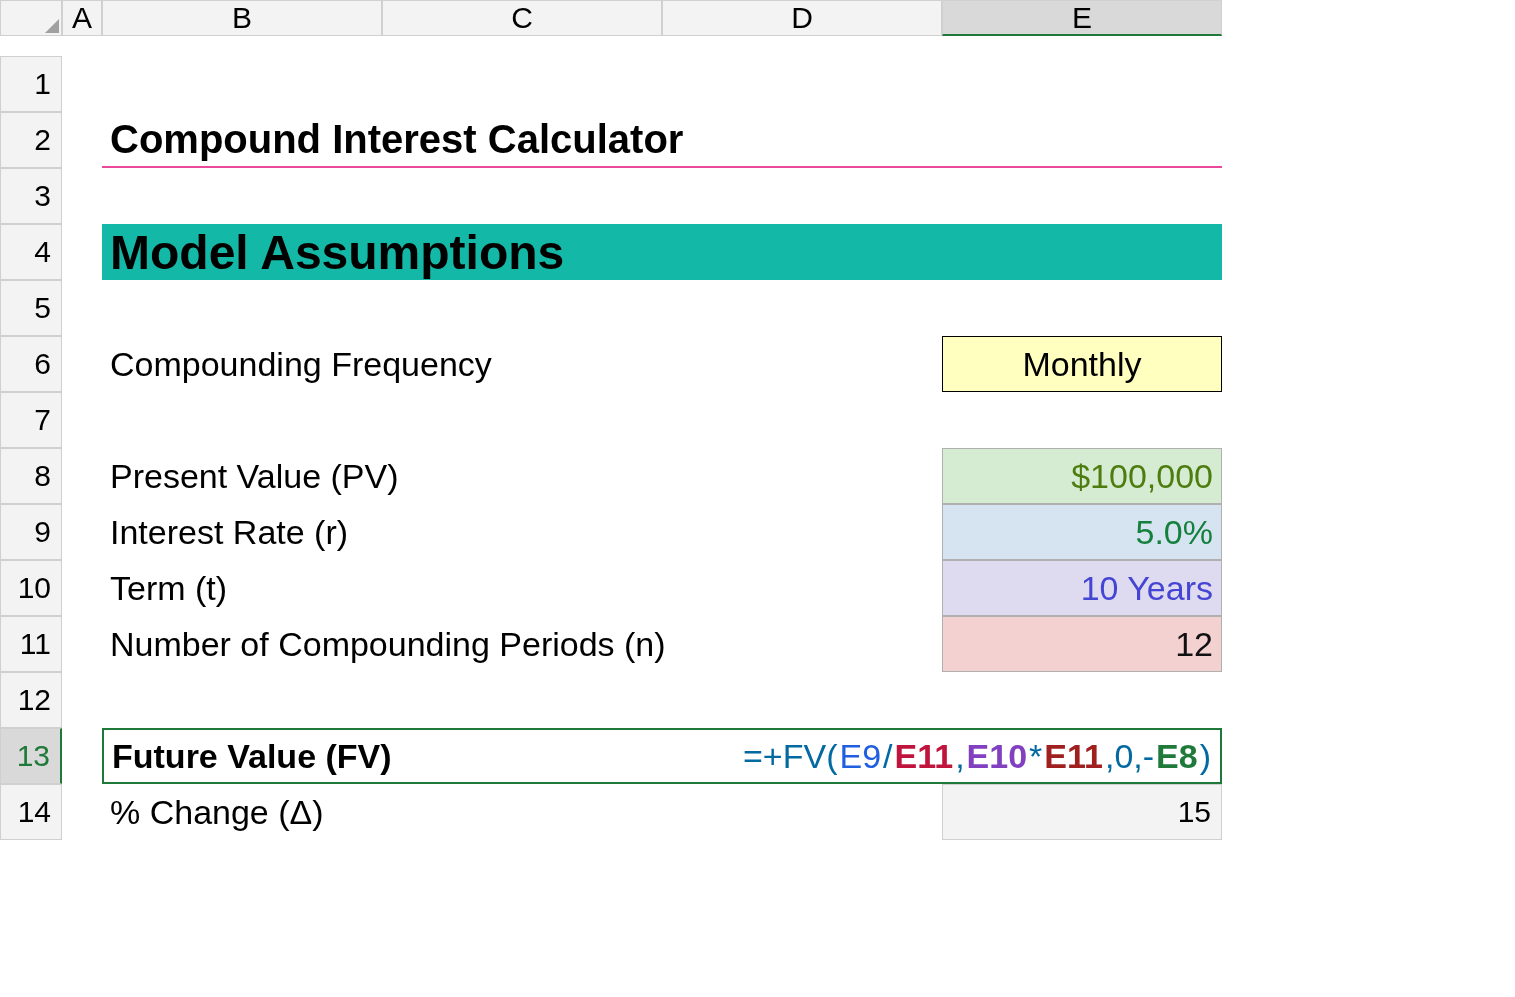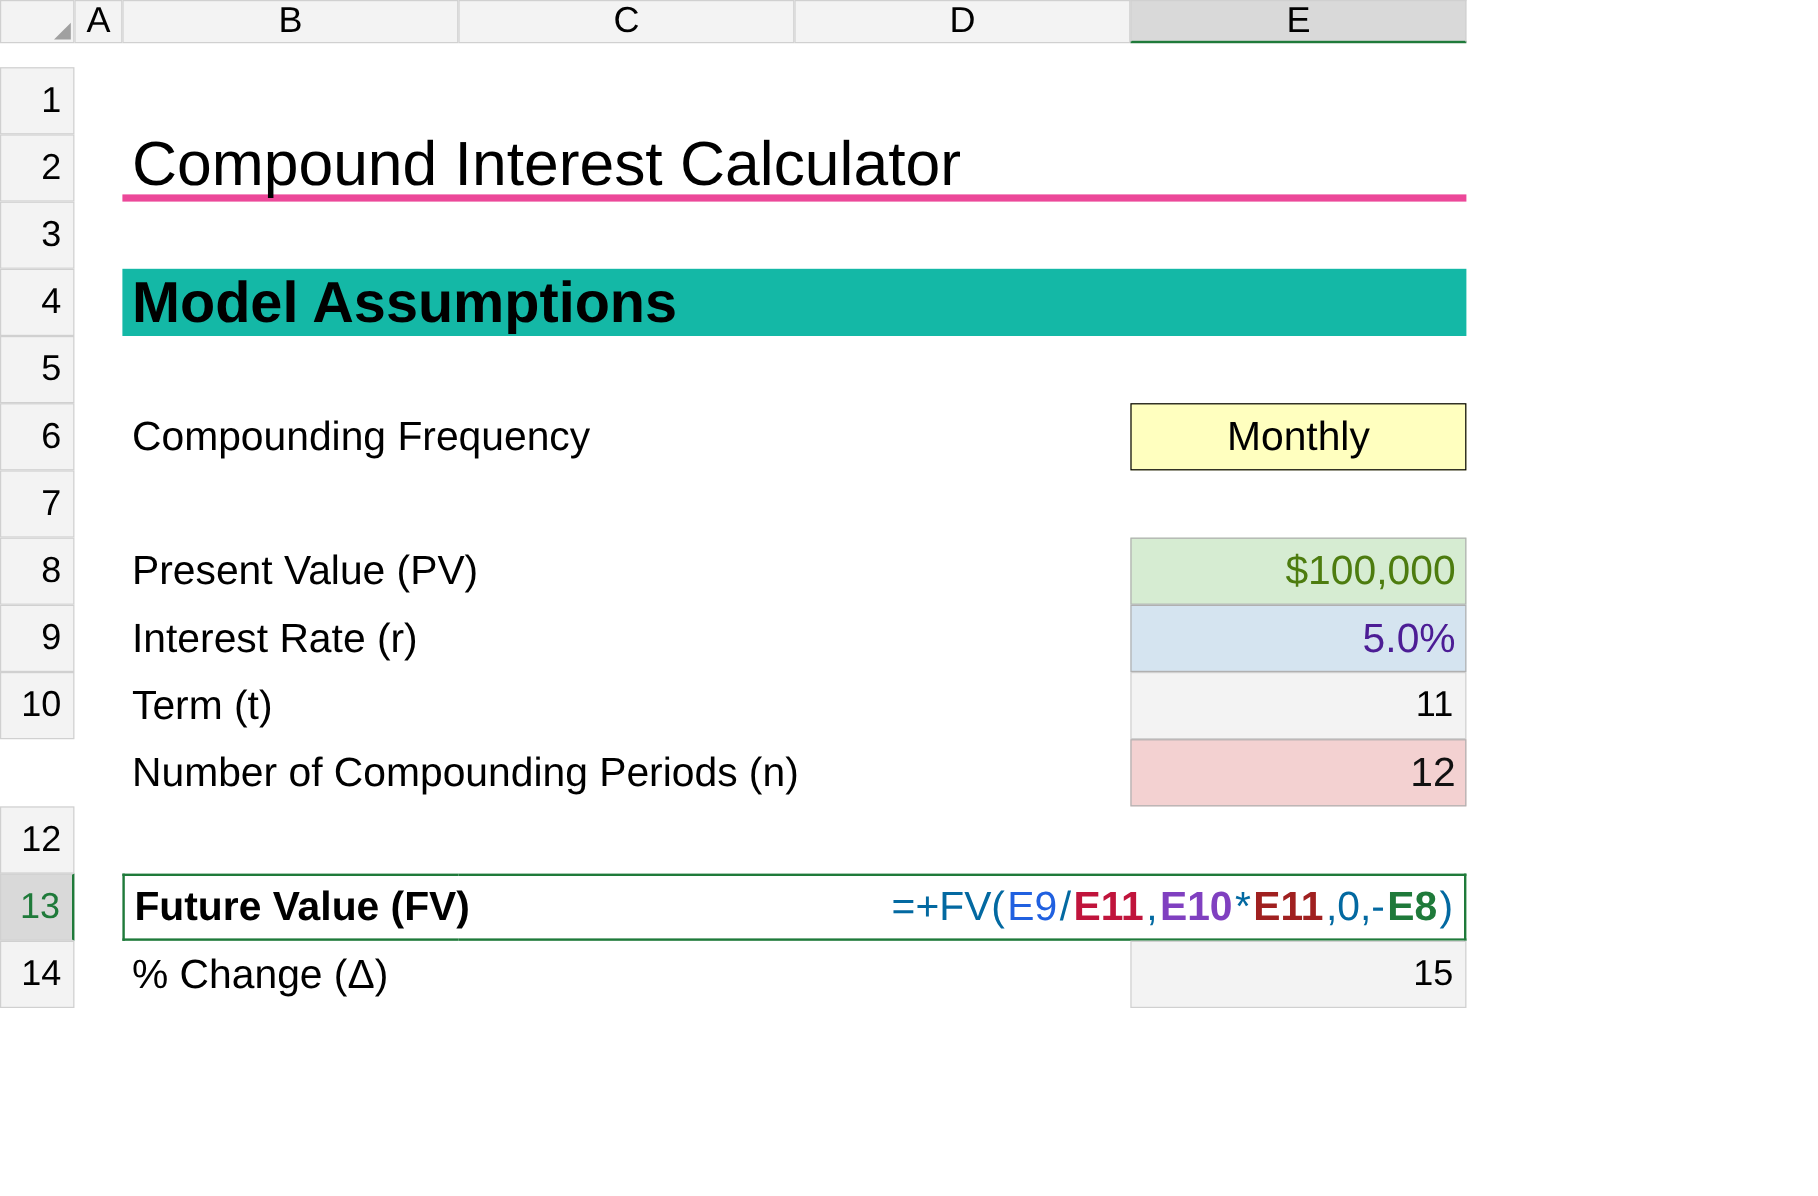--- a/index.html
+++ b/index.html
@@ -65,38 +65,38 @@
     font-size: 34px;
     white-space: nowrap;
   }
   .right { justify-content: flex-end; }
   .bold { font-weight: bold; }
 
   .row-h { height: 36px !important; }
 
   
   .title {
-    font-size: 52px;
-    font-weight: normal;
-    border-bottom: 6px solid #ec4899;
+    font-size: 40px;
+    font-weight: bold;
+    border-bottom: 2px solid #ec4899;
     grid-column: 3 / span 4;
   }
   .section {
     grid-column: 3 / span 4;
     background: #14b8a6;
     font-size: 48px;
     font-weight: bold;
   }
   .freq-box {
     background: #ffffbf;
     border: 1px solid #000;
     justify-content: center;
   }
   .pv-box { background: #d6ecd2; border: 1px solid #b0b0b0; color: #4d7c0f; }
-  .rate-box { background: #d5e4f0; border: 1px solid #b0b0b0; color: #4c1d95; }
+  .rate-box { background: #d5e4f0; border: 1px solid #b0b0b0; color: #15803d; }
   .term-box { background: #dedaf0; border: 1px solid #b0b0b0; color: #4545d4; }
   .n-box { background: #f3d1d1; border: 1px solid #b0b0b0; color: #111; }
 
   .fv-row-label {
     grid-column: 3 / span 1;
     border-top: 2px solid #1f7a3a;
     border-left: 2px solid #1f7a3a;
     border-bottom: 2px solid #1f7a3a;
   }
   .fv-row-formula {
@@ -166,20 +166,21 @@
   <div class="rownum">9</div>
   <div class="cell"></div>
   <div class="cell" style="grid-column: 3 / span 2">Interest Rate (r)</div>
   <div class="cell"></div>
   <div class="cell rate-box right">5.0%</div>
 
   <div class="rownum">10</div>
   <div class="cell"></div>
   <div class="cell" style="grid-column: 3 / span 2">Term (t)</div>
   <div class="cell"></div>
+  <div class="cell term-box right">10 Years</div>
 
   <div class="rownum">11</div>
   <div class="cell"></div>
   <div class="cell" style="grid-column: 3 / span 3">Number of Compounding Periods (n)</div>
   <div class="cell n-box right">12</div>
 
   <div class="rownum">12</div>
   <div class="cell"></div>
   <div class="cell" style="grid-column: 3 / span 4"></div>
 

